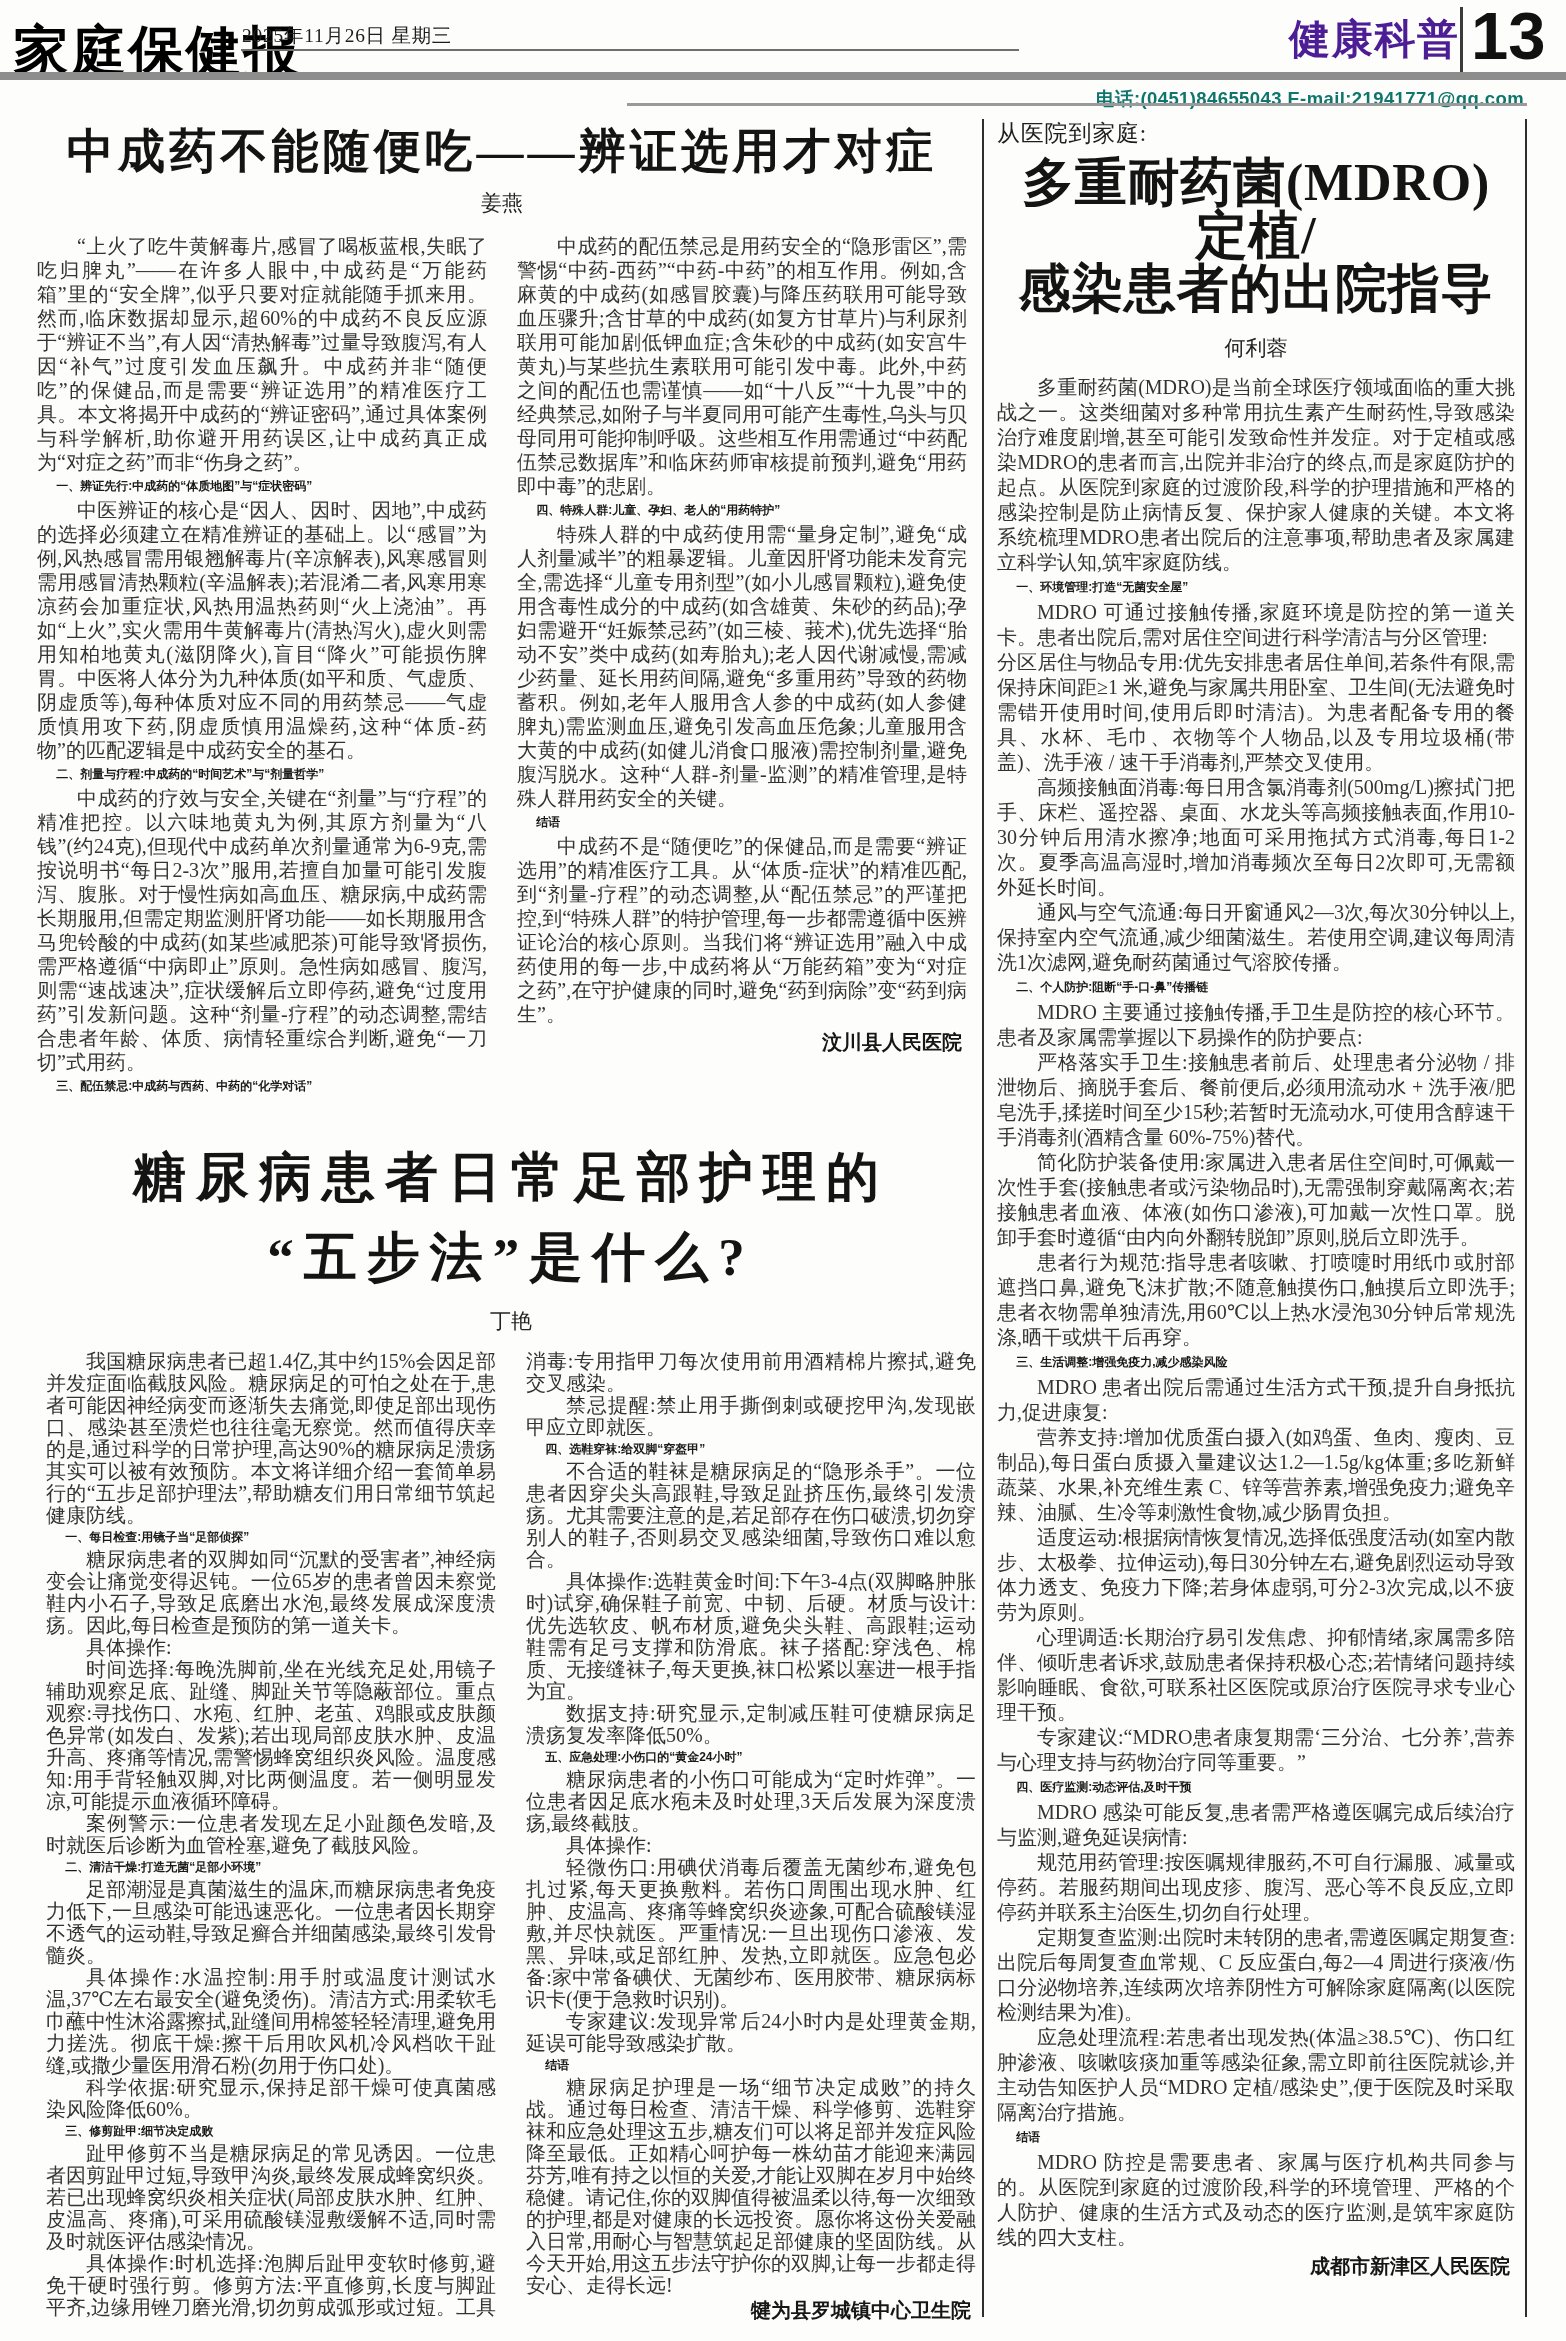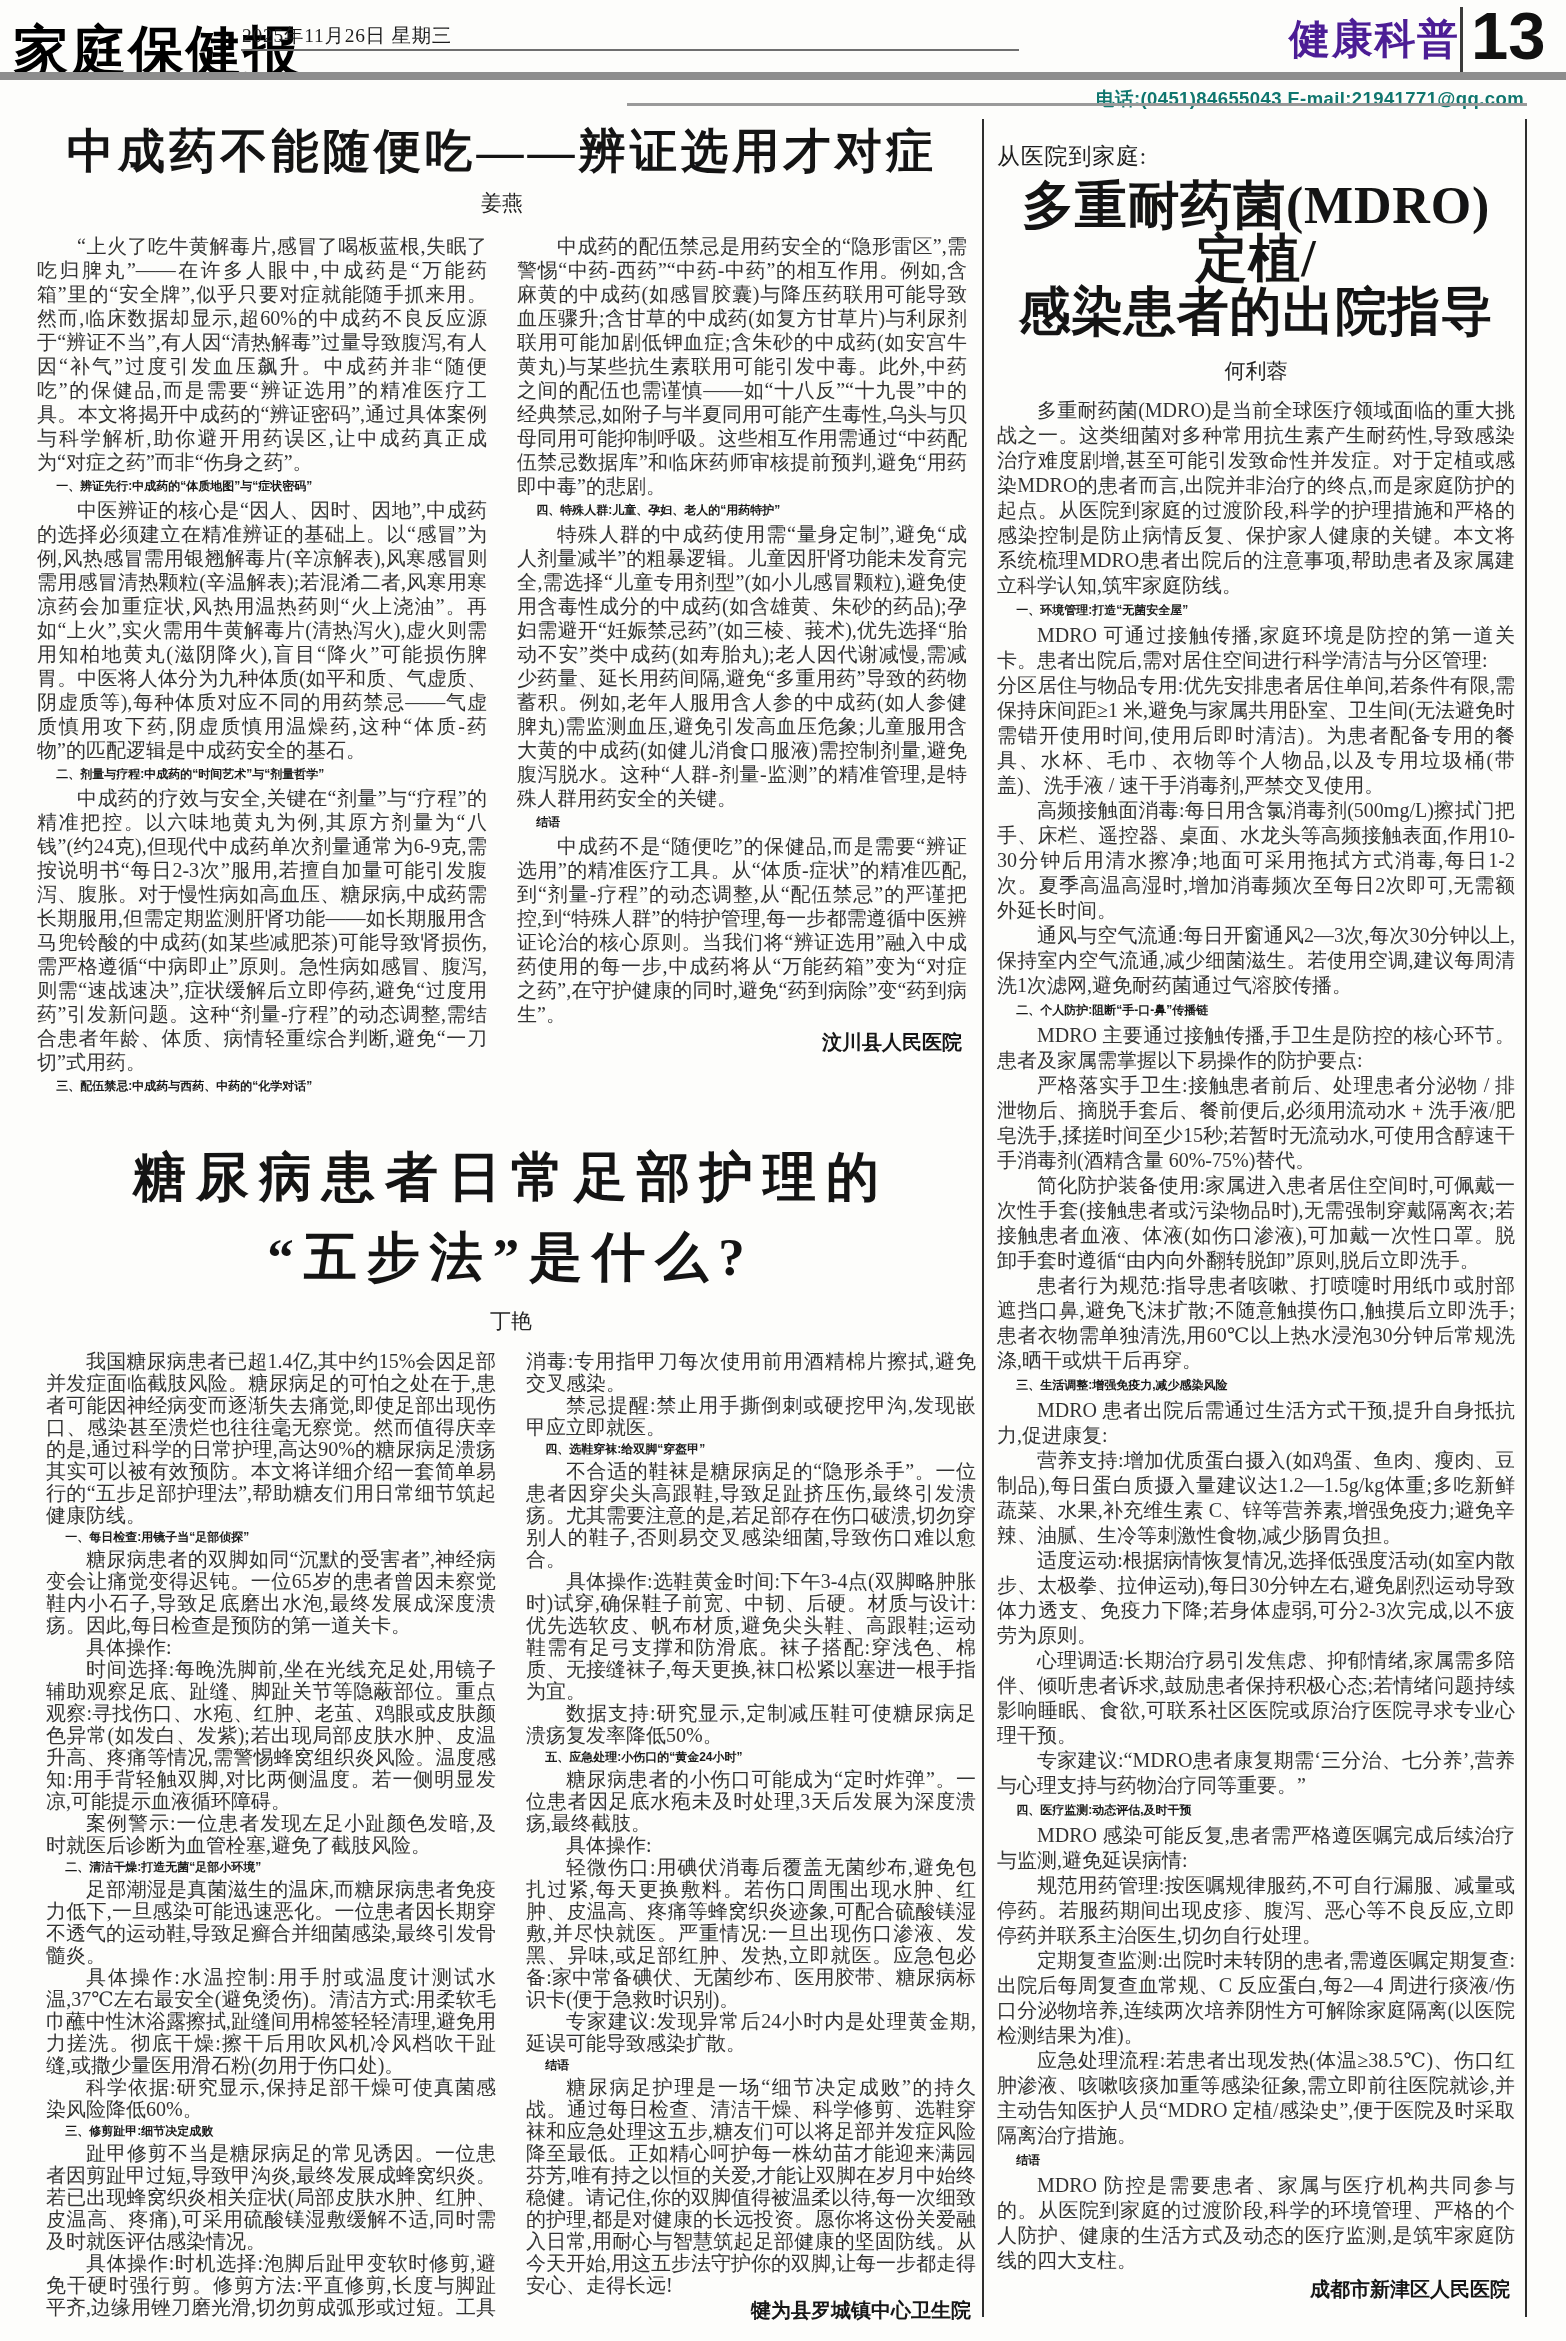--- a/index.html
+++ b/index.html
@@ -18,21 +18,21 @@
   .thick-rule{position:absolute;left:0;top:72px;width:1566px;height:7.6px;background:#8d8d8d;}
   .contact{position:absolute;right:42px;top:86px;font-size:18.5px;font-weight:600;font-family:"Liberation Sans","DejaVu Sans",sans-serif;color:#0f766e;letter-spacing:0.4px;}
   .contact-rule{position:absolute;left:627px;top:103px;width:900px;height:2.5px;background:#9a9a9a;}
   
   .divider-mid{position:absolute;left:982px;top:119px;width:1.7px;height:2198px;background:#2e2e2e;}
   .divider-right{position:absolute;left:1525px;top:119px;width:1.7px;height:2198px;background:#2e2e2e;}
   
   .article{position:absolute;}
   #article1{left:37px;top:123px;width:930px;}
   #article2{left:46px;top:1138px;width:930px;}
-  #article3{left:997px;top:141px;width:518px;}
+  #article3{left:997px;top:118px;width:518px;}
   .big-title{ text-align:center;font-weight:900;color:#141414;}
   #article1 .big-title{font-size:47px;letter-spacing:4.2px;line-height:1.2;}
   #article2 .big-title{font-size:53px;letter-spacing:10px;line-height:1.5;}
   .byline{text-align:center;font-size:21px;color:#222;margin-top:10px;}
   .body-flow{
     text-align:justify;color:#333;
   }
   #article1 .body-flow{
     margin-top:17px;height:867px;
     column-count:2;column-gap:30px;column-fill:auto;

